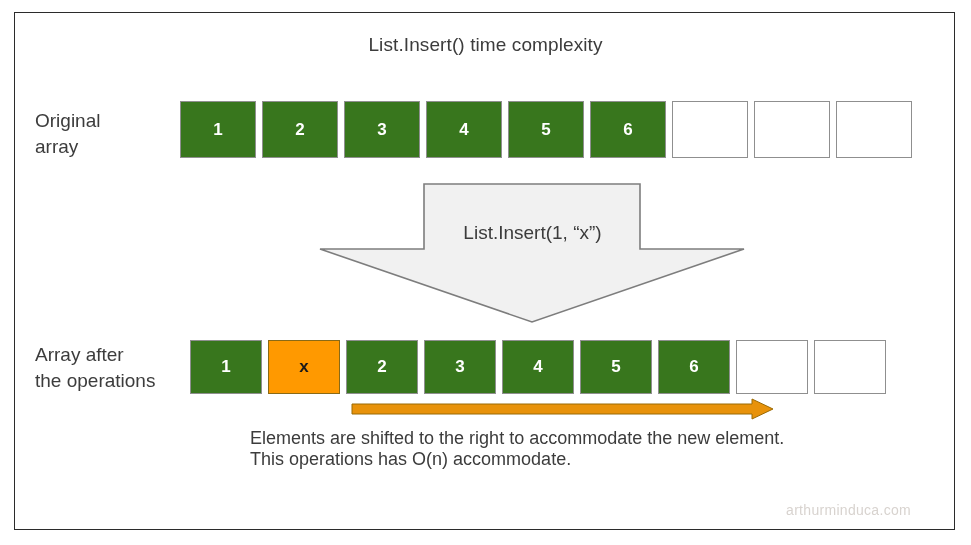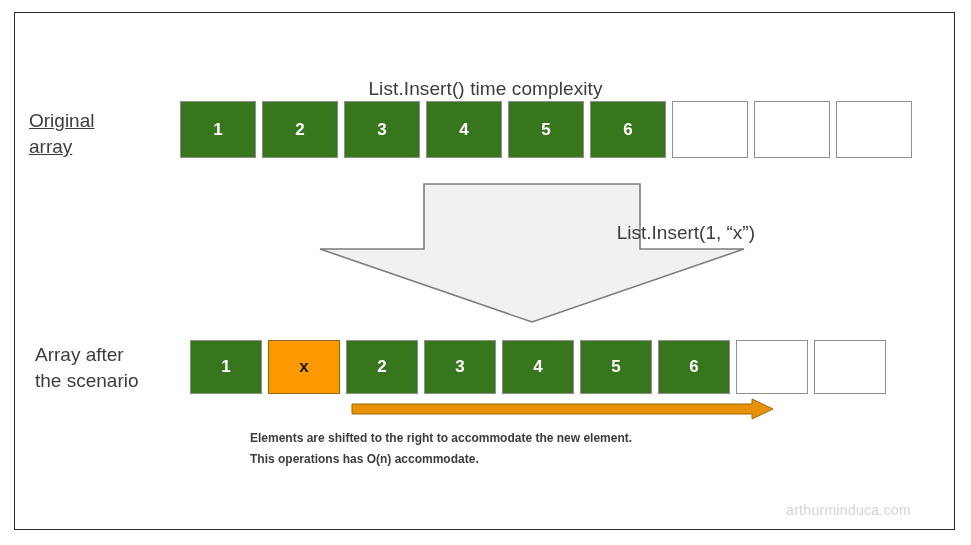--- a/index.html
+++ b/index.html
@@ -32,31 +32,30 @@
   }
   .title {
     position: absolute;
     left: 0;
     top: 34px;
     width: 971px;
     text-align: center;
     font-size: 19px;
     color: #3c3c3c;
     letter-spacing: 0.1px;
-    margin-top: 44px;
   }
   
   .row-label {
     position: absolute;
     font-size: 19px;
     color: #3c3c3c;
     line-height: 26px;
     white-space: pre-line;
   }
-  #label-original { left: 29px; top: 108px; text-decoration: underline; }
+  #label-original { left: 35px; top: 108px; }
   #label-after    { left: 35px; top: 342px; }
 
   
   .array-row {
     position: absolute;
     display: flex;
   }
   #row-original { left: 180px; top: 101px; }
   #row-after    { left: 190px; top: 340px; }
 
@@ -103,44 +102,43 @@
     top: 182px;
     width: 445px;
     height: 142px;
   }
   .block-arrow svg { display: block; }
   .block-arrow-label {
     position: absolute;
     left: 310px;
     top: 222px;
     width: 445px;
-    text-align: right;
+    text-align: center;
     font-size: 19px;
     color: #3c3c3c;
   }
 
   
   .shift-arrow {
     position: absolute;
     left: 350px;
     top: 398px;
     width: 425px;
     height: 24px;
   }
   .shift-arrow svg { display: block; }
 
   
   .caption {
     position: absolute;
     left: 250px;
     top: 428px;
-    font-size: 12px;
+    font-size: 18px;
     color: #3c3c3c;
     line-height: 21px;
-    font-weight: bold;
   }
   .caption div { white-space: nowrap; }
 
   .watermark {
     position: absolute;
     right: 60px;
     bottom: 27px;
     font-size: 14px;
     color: #d8d3cf;
     letter-spacing: 0.3px;
@@ -172,21 +170,21 @@
   </div>
 
   <div class="block-arrow">
     <svg width="445" height="142" viewBox="0 0 445 142" xmlns="http://www.w3.org/2000/svg">
       <polygon points="114,2 330,2 330,67 434,67 222,140 10,67 114,67" fill="#f1f1f1" stroke="#7d7d7d" stroke-width="1.6" stroke-linejoin="miter"></polygon>
     </svg>
   </div>
   <div class="block-arrow-label">List.Insert(1, “x”)</div>
 
   <div class="row-label" id="label-after">Array after
-the scenario</div>
+the operations</div>
 
   <div class="array-row" id="row-after">
     <div class="cell green">1</div>
     <div class="cell orange">x</div>
     <div class="cell green">2</div>
     <div class="cell green">3</div>
     <div class="cell green">4</div>
     <div class="cell green">5</div>
     <div class="cell green">6</div>
     <div class="cell empty"></div>

